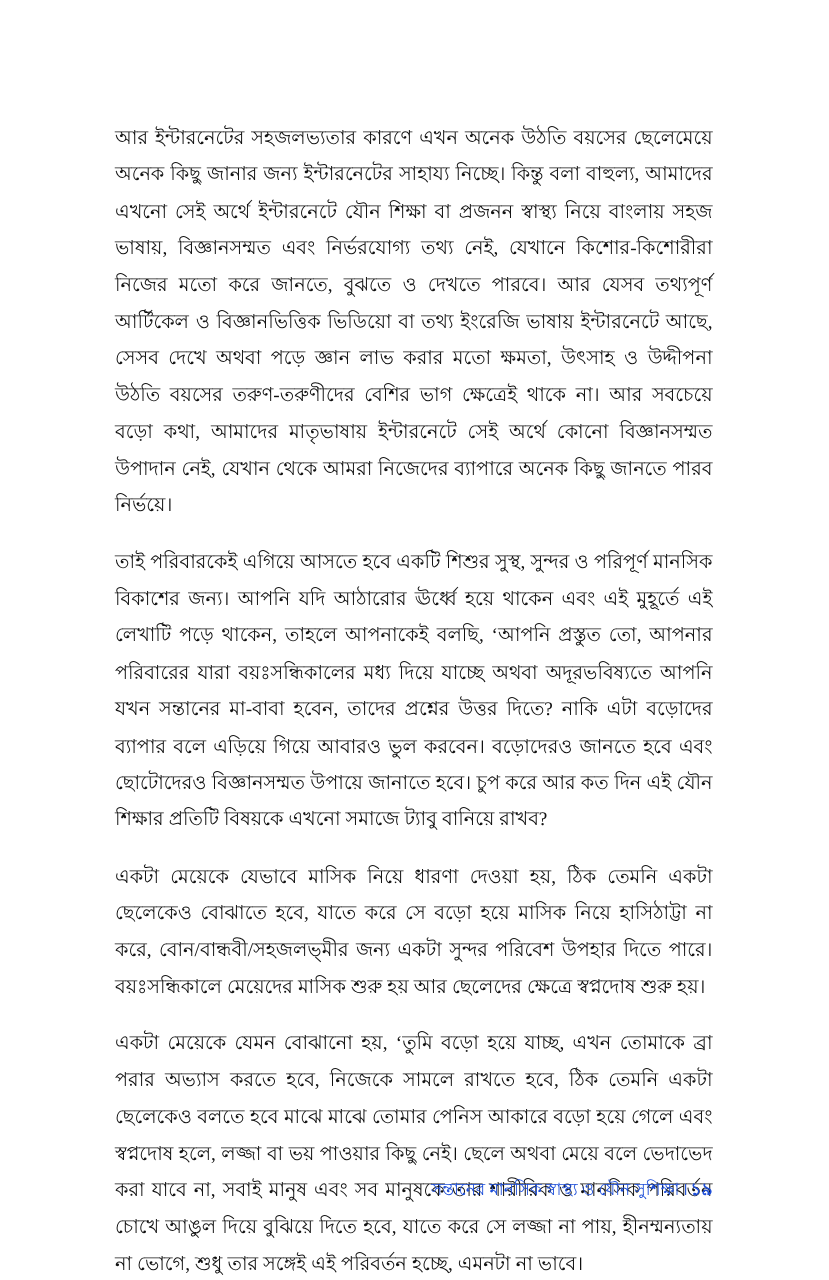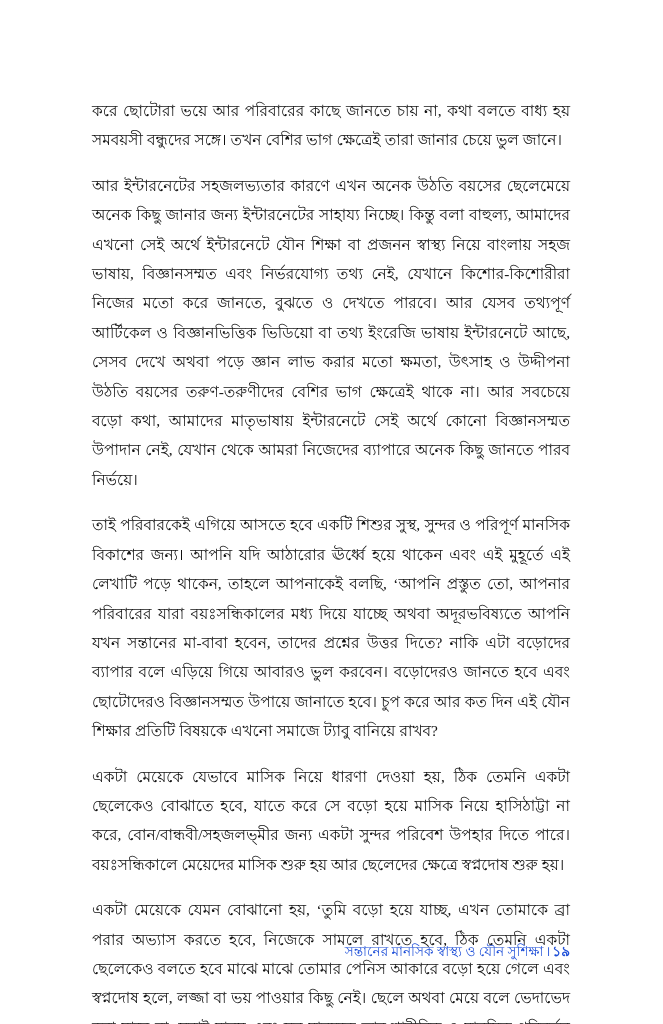--- a/index.html
+++ b/index.html
@@ -57,21 +57,20 @@
   .footer .pageno {
     font-weight: 700;
   }
 </style>
 </head>
 <body>
 
 <div class="page">
 
   <div class="text-column">
-    <p class="para">করে ছোটোরা ভয়ে আর পরিবারের কাছে জানতে চায় না, কথা বলতে বাধ্য হয় সমবয়সী বন্ধুদের সঙ্গে। তখন বেশির ভাগ ক্ষেত্রেই তারা জানার চেয়ে ভুল জানে।</p>
     <p class="para">আর ইন্টারনেটের সহজলভ্যতার কারণে এখন অনেক উঠতি বয়সের ছেলেমেয়ে অনেক কিছু জানার জন্য ইন্টারনেটের সাহায্য নিচ্ছে। কিন্তু বলা বাহুল্য, আমাদের এখনো সেই অর্থে ইন্টারনেটে যৌন শিক্ষা বা প্রজনন স্বাস্থ্য নিয়ে বাংলায় সহজ ভাষায়, বিজ্ঞানসম্মত এবং নির্ভরযোগ্য তথ্য নেই, যেখানে কিশোর-কিশোরীরা নিজের মতো করে জানতে, বুঝতে ও দেখতে পারবে। আর যেসব তথ্যপূর্ণ আর্টিকেল ও বিজ্ঞানভিত্তিক ভিডিয়ো বা তথ্য ইংরেজি ভাষায় ইন্টারনেটে আছে, সেসব দেখে অথবা পড়ে জ্ঞান লাভ করার মতো ক্ষমতা, উৎসাহ ও উদ্দীপনা উঠতি বয়সের তরুণ-তরুণীদের বেশির ভাগ ক্ষেত্রেই থাকে না। আর সবচেয়ে বড়ো কথা, আমাদের মাতৃভাষায় ইন্টারনেটে সেই অর্থে কোনো বিজ্ঞানসম্মত উপাদান নেই, যেখান থেকে আমরা নিজেদের ব্যাপারে অনেক কিছু জানতে পারব নির্ভয়ে।</p>
     <p class="para">তাই পরিবারকেই এগিয়ে আসতে হবে একটি শিশুর সুস্থ, সুন্দর ও পরিপূর্ণ মানসিক বিকাশের জন্য। আপনি যদি আঠারোর ঊর্ধ্বে হয়ে থাকেন এবং এই মুহূর্তে এই লেখাটি পড়ে থাকেন, তাহলে আপনাকেই বলছি, ‘আপনি প্রস্তুত তো, আপনার পরিবারের যারা বয়ঃসন্ধিকালের মধ্য দিয়ে যাচ্ছে অথবা অদূরভবিষ্যতে আপনি যখন সন্তানের মা-বাবা হবেন, তাদের প্রশ্নের উত্তর দিতে? নাকি এটা বড়োদের ব্যাপার বলে এড়িয়ে গিয়ে আবারও ভুল করবেন। বড়োদেরও জানতে হবে এবং ছোটোদেরও বিজ্ঞানসম্মত উপায়ে জানাতে হবে। চুপ করে আর কত দিন এই যৌন শিক্ষার প্রতিটি বিষয়কে এখনো সমাজে ট্যাবু বানিয়ে রাখব?</p>
     <p class="para">একটা মেয়েকে যেভাবে মাসিক নিয়ে ধারণা দেওয়া হয়, ঠিক তেমনি একটা ছেলেকেও বোঝাতে হবে, যাতে করে সে বড়ো হয়ে মাসিক নিয়ে হাসিঠাট্টা না করে, বোন/বান্ধবী/সহজলভ্মীর জন্য একটা সুন্দর পরিবেশ উপহার দিতে পারে। বয়ঃসন্ধিকালে মেয়েদের মাসিক শুরু হয় আর ছেলেদের ক্ষেত্রে স্বপ্নদোষ শুরু হয়।</p>
     <p class="para">একটা মেয়েকে যেমন বোঝানো হয়, ‘তুমি বড়ো হয়ে যাচ্ছ, এখন তোমাকে ব্রা পরার অভ্যাস করতে হবে, নিজেকে সামলে রাখতে হবে, ঠিক তেমনি একটা ছেলেকেও বলতে হবে মাঝে মাঝে তোমার পেনিস আকারে বড়ো হয়ে গেলে এবং স্বপ্নদোষ হলে, লজ্জা বা ভয় পাওয়ার কিছু নেই। ছেলে অথবা মেয়ে বলে ভেদাভেদ করা যাবে না, সবাই মানুষ এবং সব মানুষকে তার শারীরিক ও মানসিক পরিবর্তন চোখে আঙুল দিয়ে বুঝিয়ে দিতে হবে, যাতে করে সে লজ্জা না পায়, হীনম্মন্যতায় না ভোগে, শুধু তার সঙ্গেই এই পরিবর্তন হচ্ছে, এমনটা না ভাবে।</p>
 
   </div>
 
   <div class="footer">
     <span>সন্তানের মানসিক স্বাস্থ্য ও যৌন সুশিক্ষা</span><span class="sep">।</span><span class="pageno">১৯</span>
   </div>

